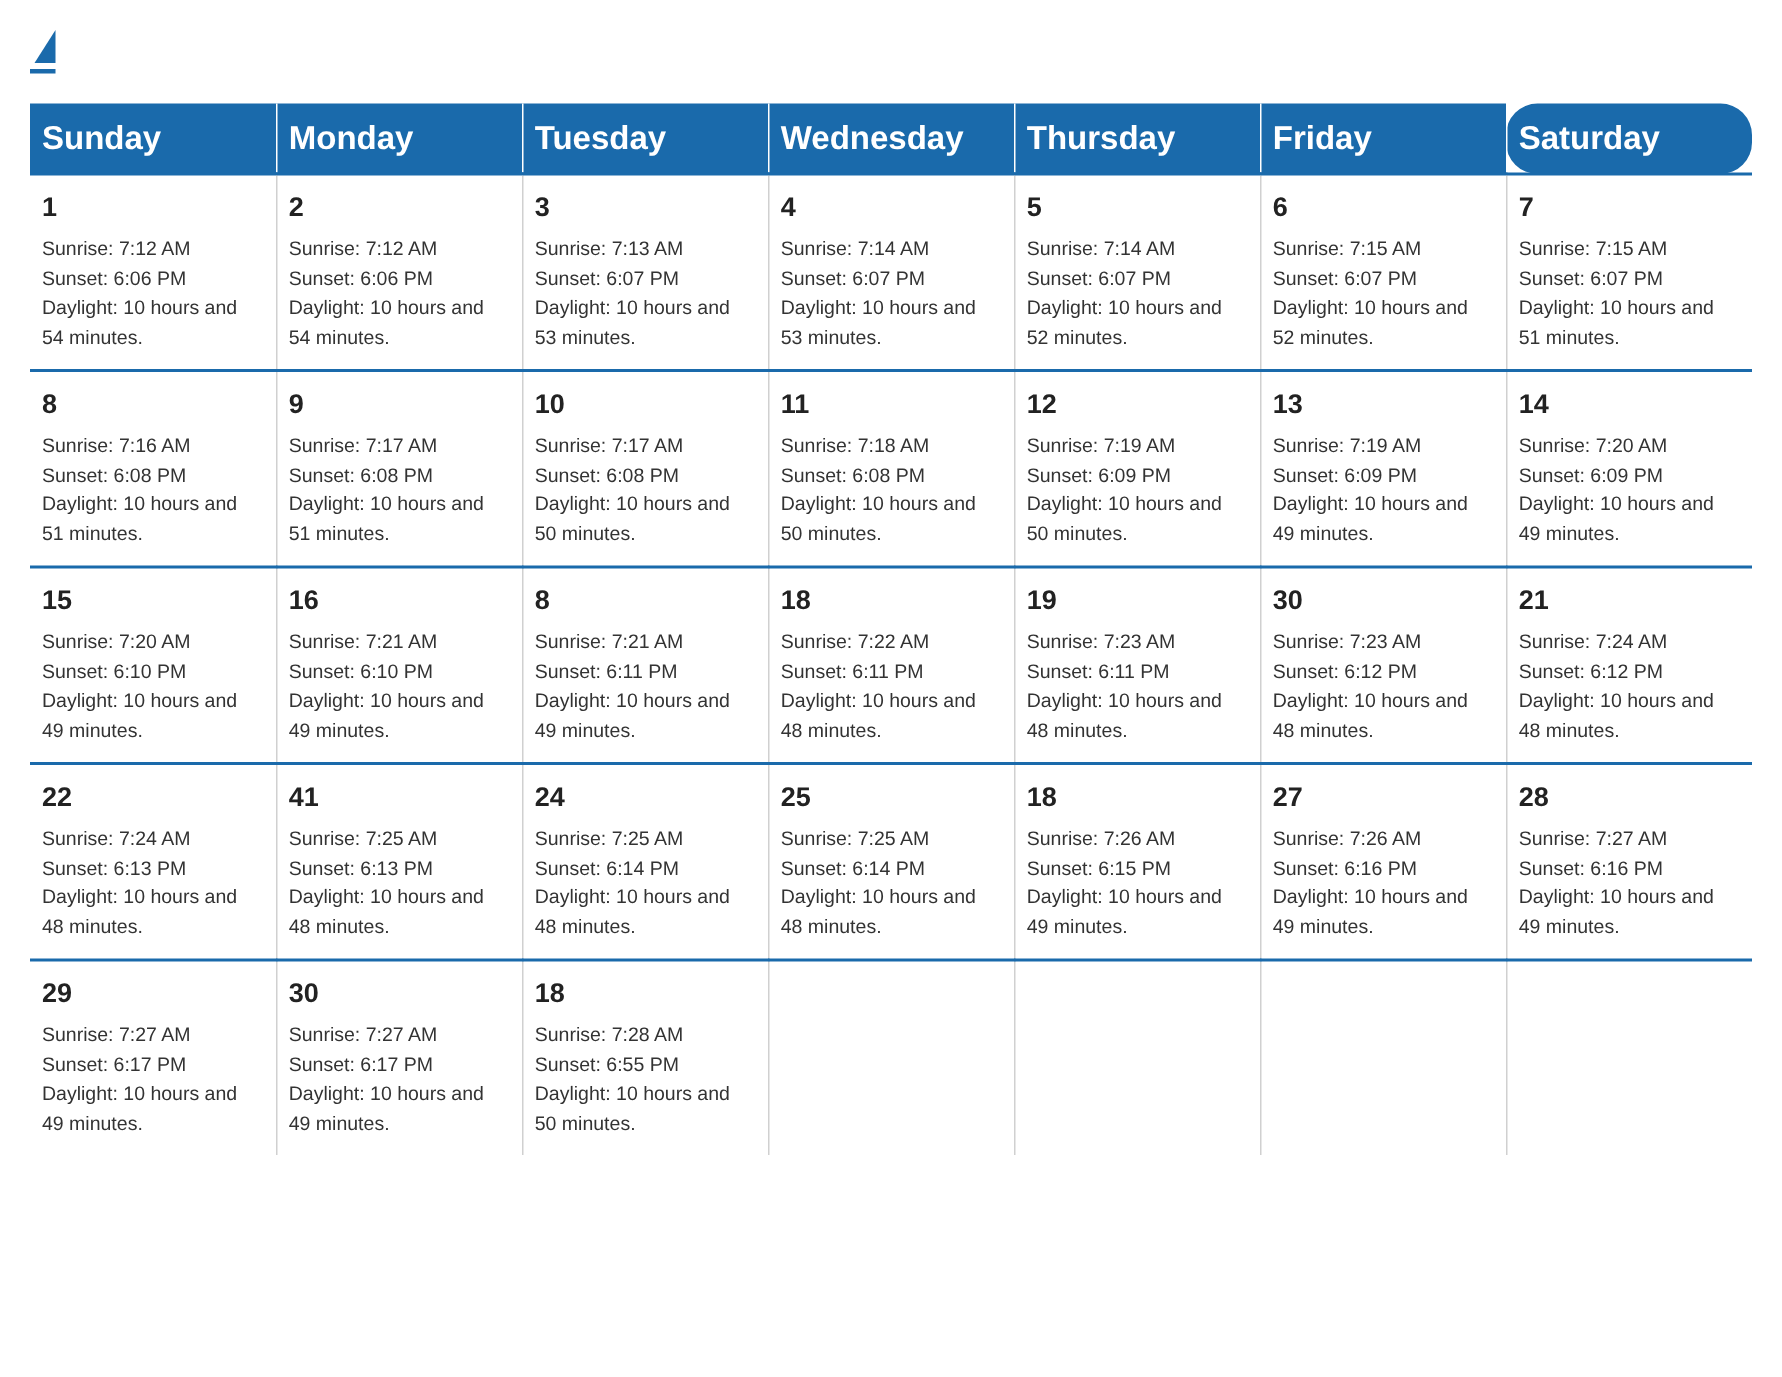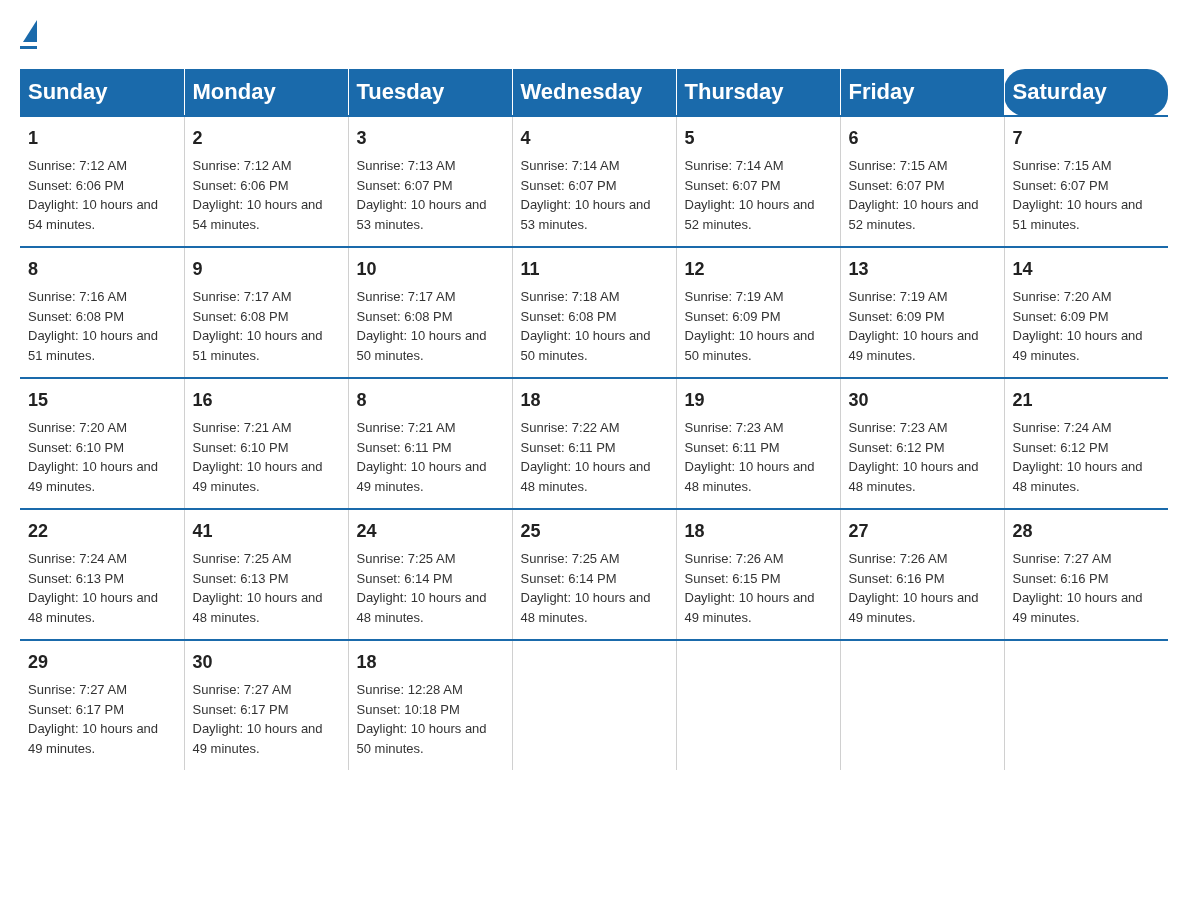--- a/index.html
+++ b/index.html
@@ -164,20 +164,20 @@
         <td><span class="day-num">41</span><span>Sunrise: 7:25 AM</span><br><span>Sunset: 6:13 PM</span><br><span>Daylight: 10 hours and 48 minutes.</span></td>
         <td><span class="day-num">24</span><span>Sunrise: 7:25 AM</span><br><span>Sunset: 6:14 PM</span><br><span>Daylight: 10 hours and 48 minutes.</span></td>
         <td><span class="day-num">25</span><span>Sunrise: 7:25 AM</span><br><span>Sunset: 6:14 PM</span><br><span>Daylight: 10 hours and 48 minutes.</span></td>
         <td><span class="day-num">18</span><span>Sunrise: 7:26 AM</span><br><span>Sunset: 6:15 PM</span><br><span>Daylight: 10 hours and 49 minutes.</span></td>
         <td><span class="day-num">27</span><span>Sunrise: 7:26 AM</span><br><span>Sunset: 6:16 PM</span><br><span>Daylight: 10 hours and 49 minutes.</span></td>
         <td><span class="day-num">28</span><span>Sunrise: 7:27 AM</span><br><span>Sunset: 6:16 PM</span><br><span>Daylight: 10 hours and 49 minutes.</span></td>
       </tr>
       <tr>
         <td><span class="day-num">29</span><span>Sunrise: 7:27 AM</span><br><span>Sunset: 6:17 PM</span><br><span>Daylight: 10 hours and 49 minutes.</span></td>
         <td><span class="day-num">30</span><span>Sunrise: 7:27 AM</span><br><span>Sunset: 6:17 PM</span><br><span>Daylight: 10 hours and 49 minutes.</span></td>
-        <td><span class="day-num">18</span><span>Sunrise: 12:28 AM</span><br><span>Sunset: 10:18 PM</span><br><span>Daylight: 10 hours and 50 minutes.</span></td>
+        <td><span class="day-num">18</span><span>Sunrise: 7:28 AM</span><br><span>Sunset: 6:55 PM</span><br><span>Daylight: 10 hours and 50 minutes.</span></td>
         <td class="cell-empty"></td>
         <td class="cell-empty"></td>
         <td class="cell-empty"></td>
         <td class="cell-empty"></td>
       </tr>
     </tbody>
 </table>
 
 </body></html>

